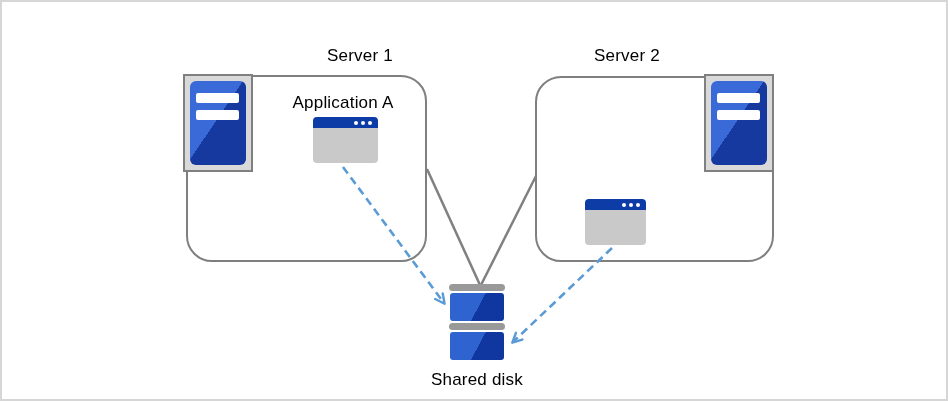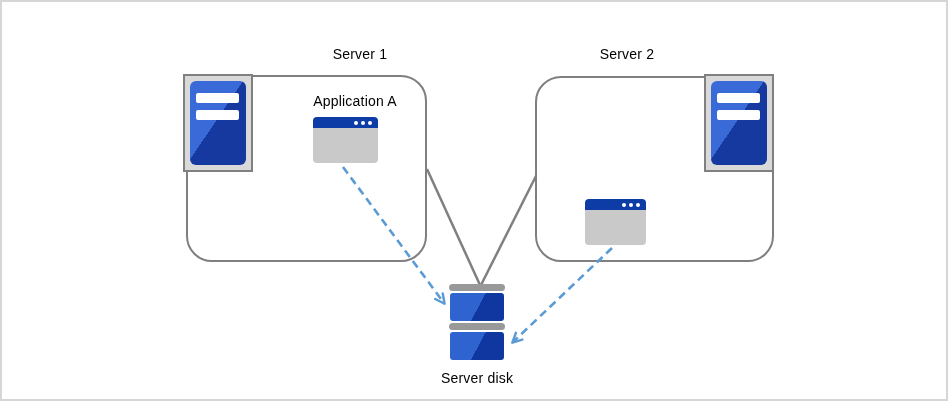--- a/index.html
+++ b/index.html
@@ -30,28 +30,28 @@
   .box2 { left: 535px; top: 76px;  width: 239px; height: 186px; }
 
   
   svg.edges { position: absolute; left: 0; top: 0; z-index: 2; }
 
   
   .lbl {
     position: absolute;
     width: 160px;
     text-align: center;
-    font-size: 14px;
+    font-size: 17px;
     color: #000000;
     z-index: 5;
     letter-spacing: 0.2px;
   }
   .lbl-server1 { left: 280px; top: 46px; }
   .lbl-server2 { left: 547px; top: 46px; }
-  .lbl-app-a   { left: 275px; top: 93px; }
+  .lbl-app-a   { left: 263px; top: 93px; }
   .lbl-app-b   { left: 534px; top: 175px; }
   .lbl-disk    { left: 397px; top: 370px; }
 
   
   .server-frame {
     position: absolute;
     width: 70px; height: 98px;
     background: #d9d9d9;
     border: 2.4px solid #808080;
     box-sizing: border-box;
@@ -163,16 +163,16 @@
   <div class="disk">
     <div class="disk-cap"></div>
     <div class="disk-unit"></div>
     <div class="disk-cap"></div>
     <div class="disk-unit last"></div>
   </div>
 
   <div class="lbl lbl-server1">Server 1</div>
   <div class="lbl lbl-server2">Server 2</div>
   <div class="lbl lbl-app-a">Application A</div>
-  <div class="lbl lbl-disk">Server disk</div>
+  <div class="lbl lbl-disk">Shared disk</div>
 
   <div class="page-frame"></div>
 </div>
 
 </body></html>

